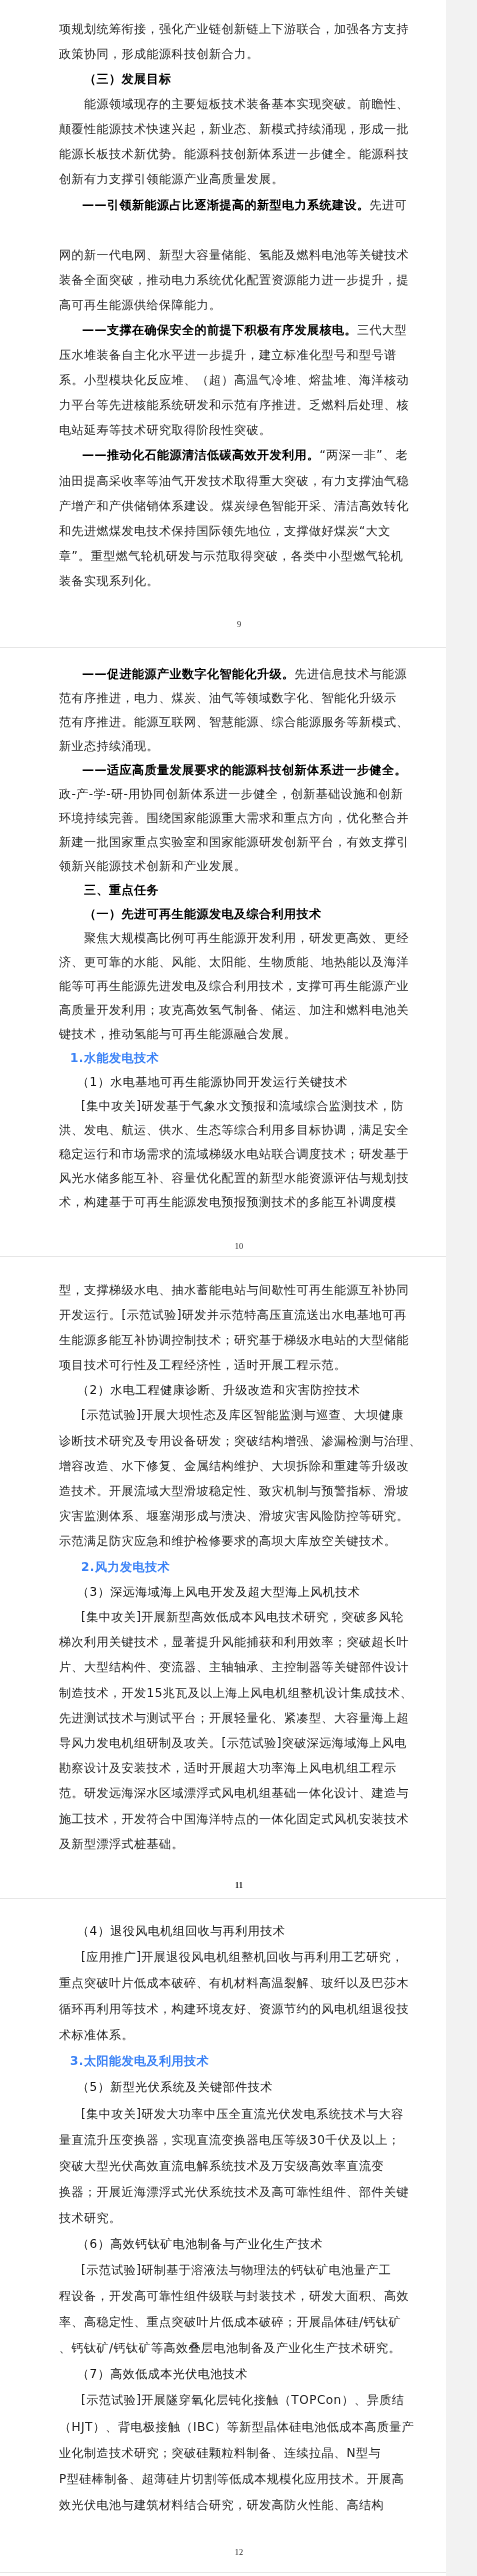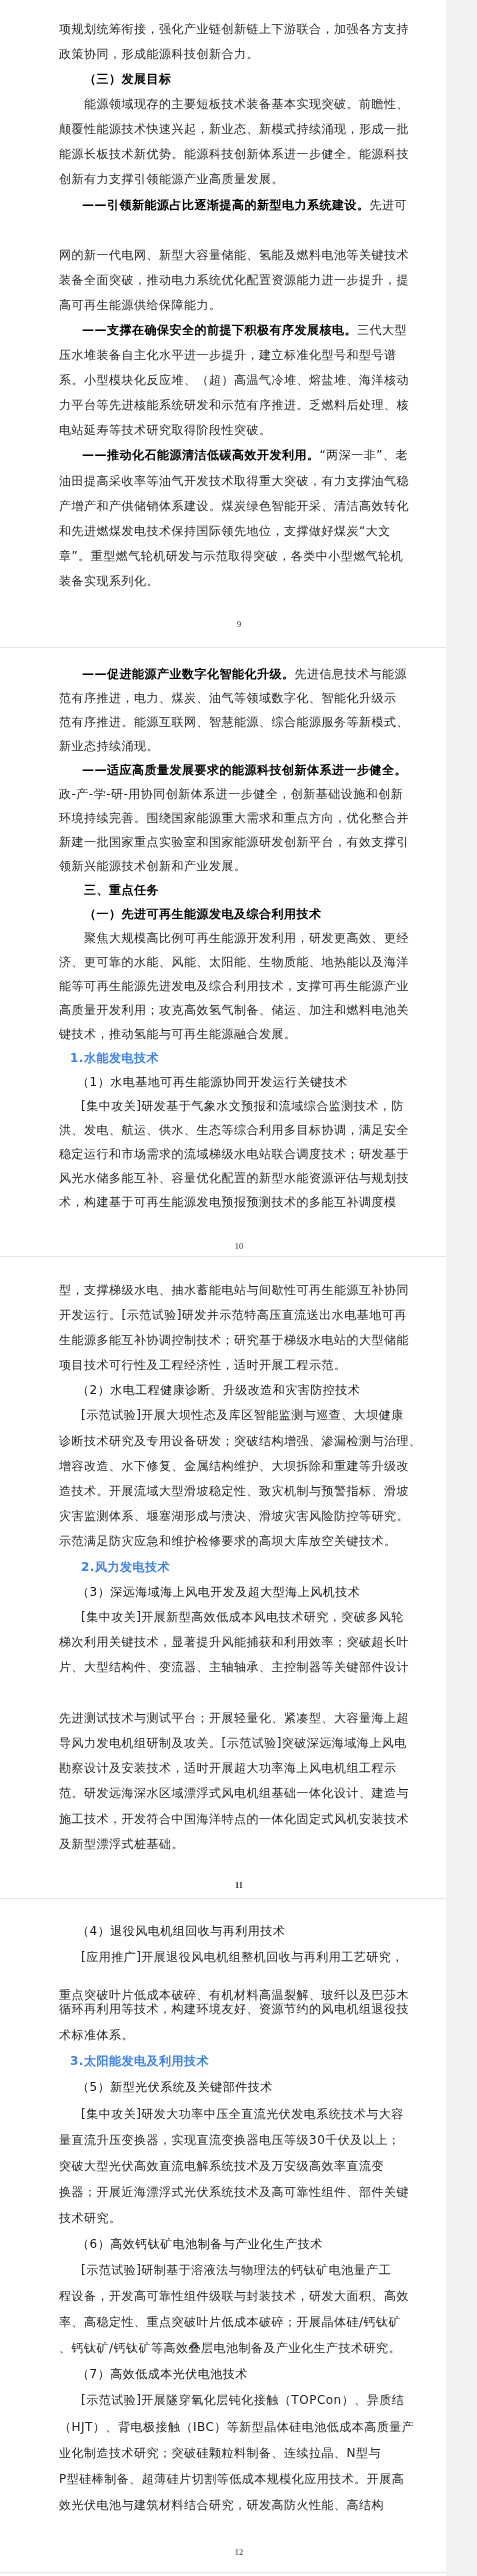--- a/index.html
+++ b/index.html
@@ -120,33 +120,34 @@
       <div class="line" style="top: 177px; left: 59px;">诊断技术研究及专用设备研发；突破结构增强、渗漏检测与治理、</div>
       <div class="line" style="top: 202px; left: 59px;">增容改造、水下修复、金属结构维护、大坝拆除和重建等升级改</div>
       <div class="line" style="top: 227px; left: 59px;">造技术。开展流域大型滑坡稳定性、致灾机制与预警指标、滑坡</div>
       <div class="line" style="top: 252px; left: 59px;">灾害监测体系、堰塞湖形成与溃决、滑坡灾害风险防控等研究。</div>
       <div class="line" style="top: 277px; left: 59px;">示范满足防灾应急和维护检修要求的高坝大库放空关键技术。</div>
       <div class="line hn" style="top: 303px; left: 70px; margin-left: 11px;">2.风力发电技术</div>
       <div class="line hk" style="top: 328px; left: 77px;">（3）深远海域海上风电开发及超大型海上风机技术</div>
       <div class="line" style="top: 353px; left: 81px;">[集中攻关]开展新型高效低成本风电技术研究，突破多风轮</div>
       <div class="line" style="top: 378px; left: 59px;">梯次利用关键技术，显著提升风能捕获和利用效率；突破超长叶</div>
       <div class="line" style="top: 403px; left: 59px;">片、大型结构件、变流器、主轴轴承、主控制器等关键部件设计</div>
+      <div class="line" style="top: 429px; left: 59px;">制造技术，开发15兆瓦及以上海上风电机组整机设计集成技术、</div>
       <div class="line" style="top: 454px; left: 59px;">先进测试技术与测试平台；开展轻量化、紧凑型、大容量海上超</div>
       <div class="line" style="top: 479px; left: 59px;">导风力发电机组研制及攻关。[示范试验]突破深远海域海上风电</div>
       <div class="line" style="top: 529px; left: 59px;">范。研发远海深水区域漂浮式风电机组基础一体化设计、建造与</div>
       <div class="line" style="top: 504px; left: 59px;">勘察设计及安装技术，适时开展超大功率海上风电机组工程示</div>
       <div class="line" style="top: 555px; left: 59px;">施工技术，开发符合中国海洋特点的一体化固定式风机安装技术</div>
       <div class="line" style="top: 580px; left: 59px;">及新型漂浮式桩基础。</div>
       <div class="pageno" style="top: 624px; font-weight: bold;">11</div>
     </div>
     <div class="sep" style="top: 1898px;"></div>
     <div class="page" style="top: 1899px; height: 674px;">
       <div class="line hk" style="top: 25px; left: 77px;">（4）退役风电机组回收与再利用技术</div>
       <div class="line" style="top: 51px; left: 81px;">[应用推广]开展退役风电机组整机回收与再利用工艺研究，</div>
-      <div class="line" style="top: 77px; left: 59px; margin-top: 12px;">重点突破叶片低成本破碎、有机材料高温裂解、玻纤以及巴莎木</div>
+      <div class="line" style="top: 77px; left: 59px;">重点突破叶片低成本破碎、有机材料高温裂解、玻纤以及巴莎木</div>
       <div class="line" style="top: 103px; left: 59px;">循环再利用等技术，构建环境友好、资源节约的风电机组退役技</div>
       <div class="line" style="top: 129px; left: 59px;">术标准体系。</div>
       <div class="line hn" style="top: 155px; left: 70px;">3.太阳能发电及利用技术</div>
       <div class="line hk" style="top: 181px; left: 77px;">（5）新型光伏系统及关键部件技术</div>
       <div class="line" style="top: 208px; left: 81px;">[集中攻关]研发大功率中压全直流光伏发电系统技术与大容</div>
       <div class="line" style="top: 234px; left: 59px;">量直流升压变换器，实现直流变换器电压等级30千伏及以上；</div>
       <div class="line" style="top: 260px; left: 59px;">突破大型光伏高效直流电解系统技术及万安级高效率直流变</div>
       <div class="line" style="top: 286px; left: 59px;">换器；开展近海漂浮式光伏系统技术及高可靠性组件、部件关键</div>
       <div class="line" style="top: 312px; left: 59px;">技术研究。</div>
       <div class="line hk" style="top: 338px; left: 77px;">（6）高效钙钛矿电池制备与产业化生产技术</div>

